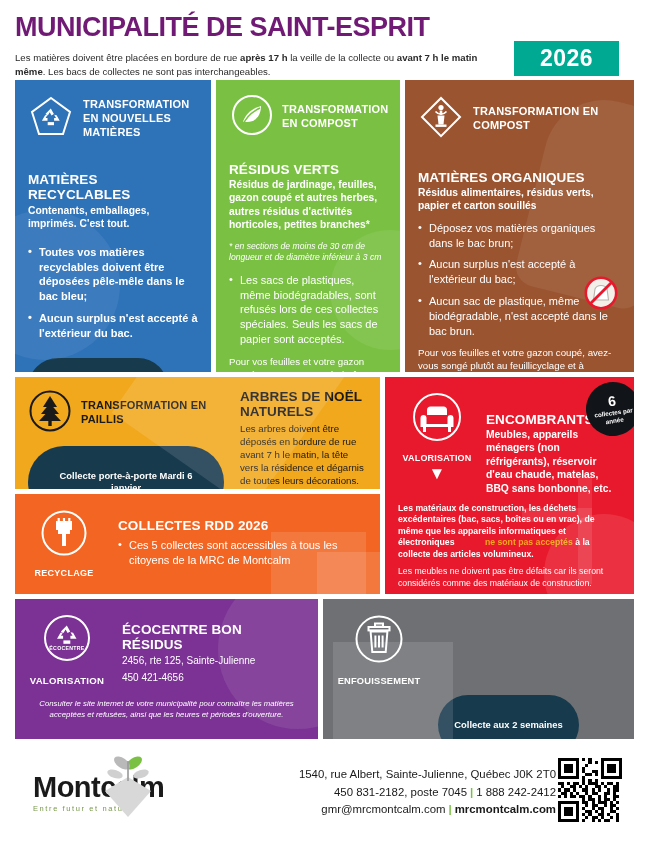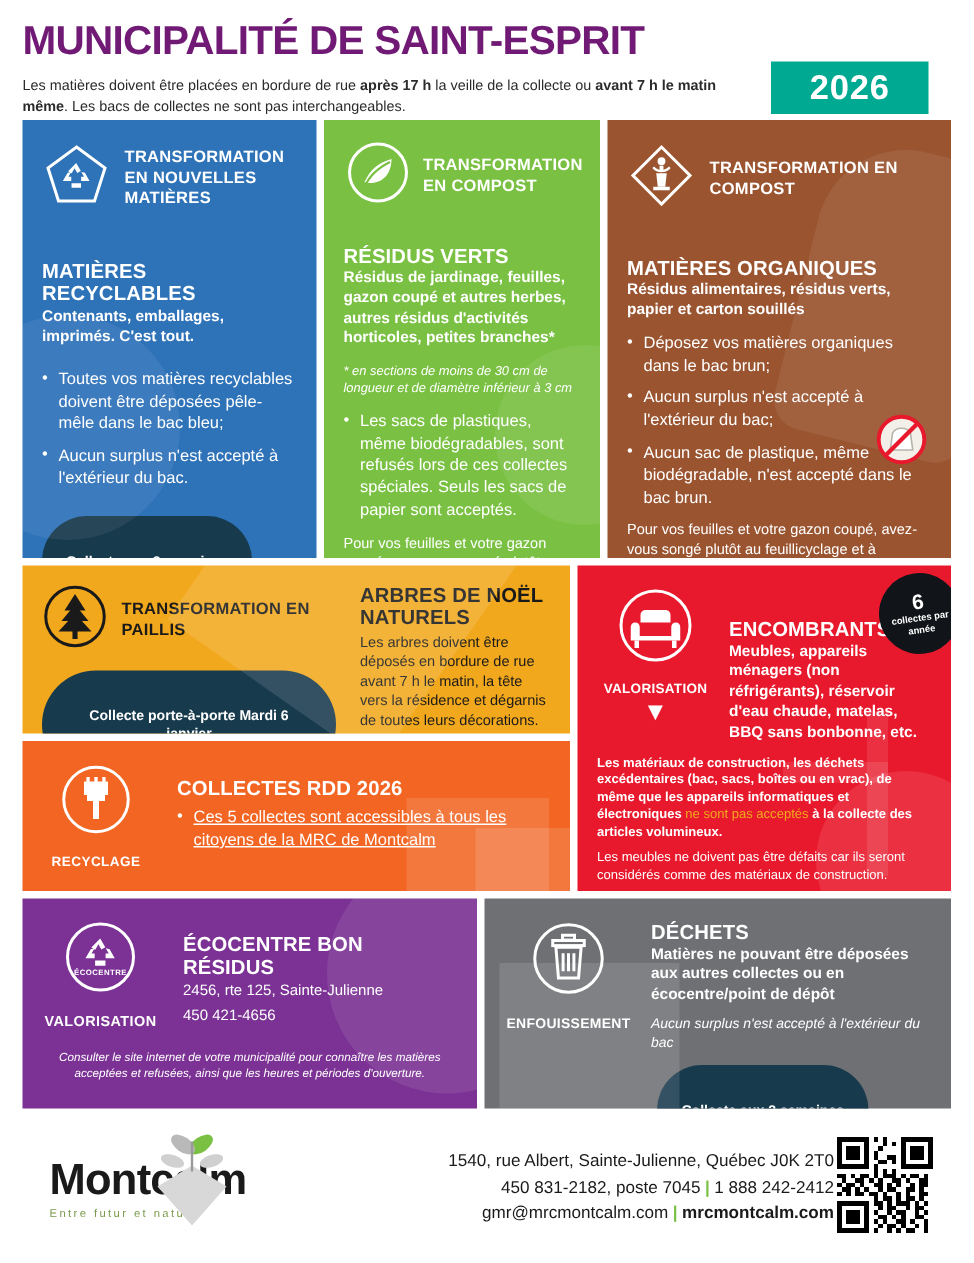--- a/index.html
+++ b/index.html
@@ -69,21 +69,21 @@
   }
 
   
   .row1 { height: 292px; }
   .p-blue  { flex: 0 0 196px; background: #2E72B8; padding: 14px 13px; }
   .p-green { flex: 0 0 184px; background: #7AC143; padding: 14px 13px; }
   .p-brown { flex: 1 1 auto;  background: #9A5430; padding: 14px 13px; }
 
   .p-blue .ptitle { margin-top: 28px; }
   .p-blue .psub { margin-top: 2px; }
-  .p-blue ul.bullets { margin-top: 14px; }
+  .p-blue ul.bullets { margin-top: 14px; font-weight: bold; }
   .p-blue .pill { margin-top: 10px; }
 
   .p-green .phead { padding-left: 2px; }
   .p-green .ptitle { margin-top: 22px; }
   .p-green .psub { margin-top: 1px; }
   .p-green .pital { margin-top: 9px; }
   .p-green ul.bullets { margin-top: 9px; }
   .p-green ul.bullets li { margin-bottom: 0; }
   .p-green .ptext { margin-top: 8px; }
 
@@ -107,32 +107,32 @@
   .p-yellow .plabel { color: #1a1a1a; }
   .p-yellow .pill { margin-top: 9px; }
   .p-yellow .ptitle { color: #1a1a1a; }
   .p-yellow .ptext { color: #1a1a1a; }
 
   .p-orange { background: #F26522; flex: 1 1 auto; padding: 14px 13px; position: relative; }
   .p-orange .inner { display: flex; gap: 18px; align-items: flex-start; }
   .p-orange .iconcol { text-align: center; width: 72px; flex: 0 0 72px; }
   .p-orange .iconcap { font-size: 9px; font-weight: bold; letter-spacing: 0.3px; margin-top: 6px; }
   .p-orange .ptitle { margin-top: 10px; }
-  .p-orange ul.bullets { margin-top: 5px; text-decoration: underline; }
+  .p-orange ul.bullets { margin-top: 5px; }
 
   .p-red { background: #E8192C; height: 217px; padding: 13px 13px; position: relative; }
   .p-red .inner { display: flex; gap: 10px; align-items: flex-start; }
   .p-red .iconcol { text-align: center; width: 78px; flex: 0 0 78px; }
   .p-red .iconcap { font-size: 9px; font-weight: bold; letter-spacing: 0.2px; margin-top: 5px; }
   .p-red .ptitle { margin-top: 22px; }
   .p-red .psub { margin-top: 1px; }
   .p-red .body { margin-top: 8px; }
   .p-red .body p { font-size: 8.7px; line-height: 1.32; margin-bottom: 6px; }
   .p-red .body p.bold { font-weight: bold; }
-  .hl { color: #F2A81D; font-weight: normal; }
+  .hl { color: #F2A81D; font-weight: bold; margin-left: 28px; }
   .chev { margin-top: 2px; font-size: 17px; line-height: 1; text-align: center; width: 78px; }
 
   .badge6 {
     position: absolute; right: -6px; top: 5px;
     width: 54px; height: 54px; border-radius: 50%;
     background: #111418; color: #fff;
     display: flex; flex-direction: column; align-items: center; justify-content: center;
     text-align: center; transform: rotate(-8deg);
   }
   .badge6 .n { font-size: 14px; font-weight: bold; line-height: 1; }
@@ -407,25 +407,20 @@
               <g fill="none" stroke="#fff" stroke-width="2">
                 <rect x="16.5" y="15" width="21" height="3.4"></rect>
                 <rect x="23" y="11.5" width="8" height="3.2"></rect>
                 <path d="M18.6 19.5h16.8l-1.7 20.5H20.3z"></path>
                 <path d="M23.4 23.5v12M27 23.5v12M30.6 23.5v12"></path>
               </g>
             </svg>
           </span>
           <div class="iconcap">ENFOUISSEMENT</div>
         </div>
-        <div style="flex:1 1 auto;">
-          <div class="ptitle">DÉCHETS</div>
-          <div class="psub">Matières ne pouvant être déposées aux autres collectes ou en écocentre/point de dépôt</div>
-          <div class="pital">Aucun surplus n'est accepté à l'extérieur du bac</div>
-        </div>
       </div>
       <div class="pillwrap">
         <span class="pill">Collecte aux 2 semaines</span>
       </div>
     </div>
   </div>
 
   <div class="footer">
     <div class="logo">
       <span style="position:absolute;left:78px;top:-26px;">

